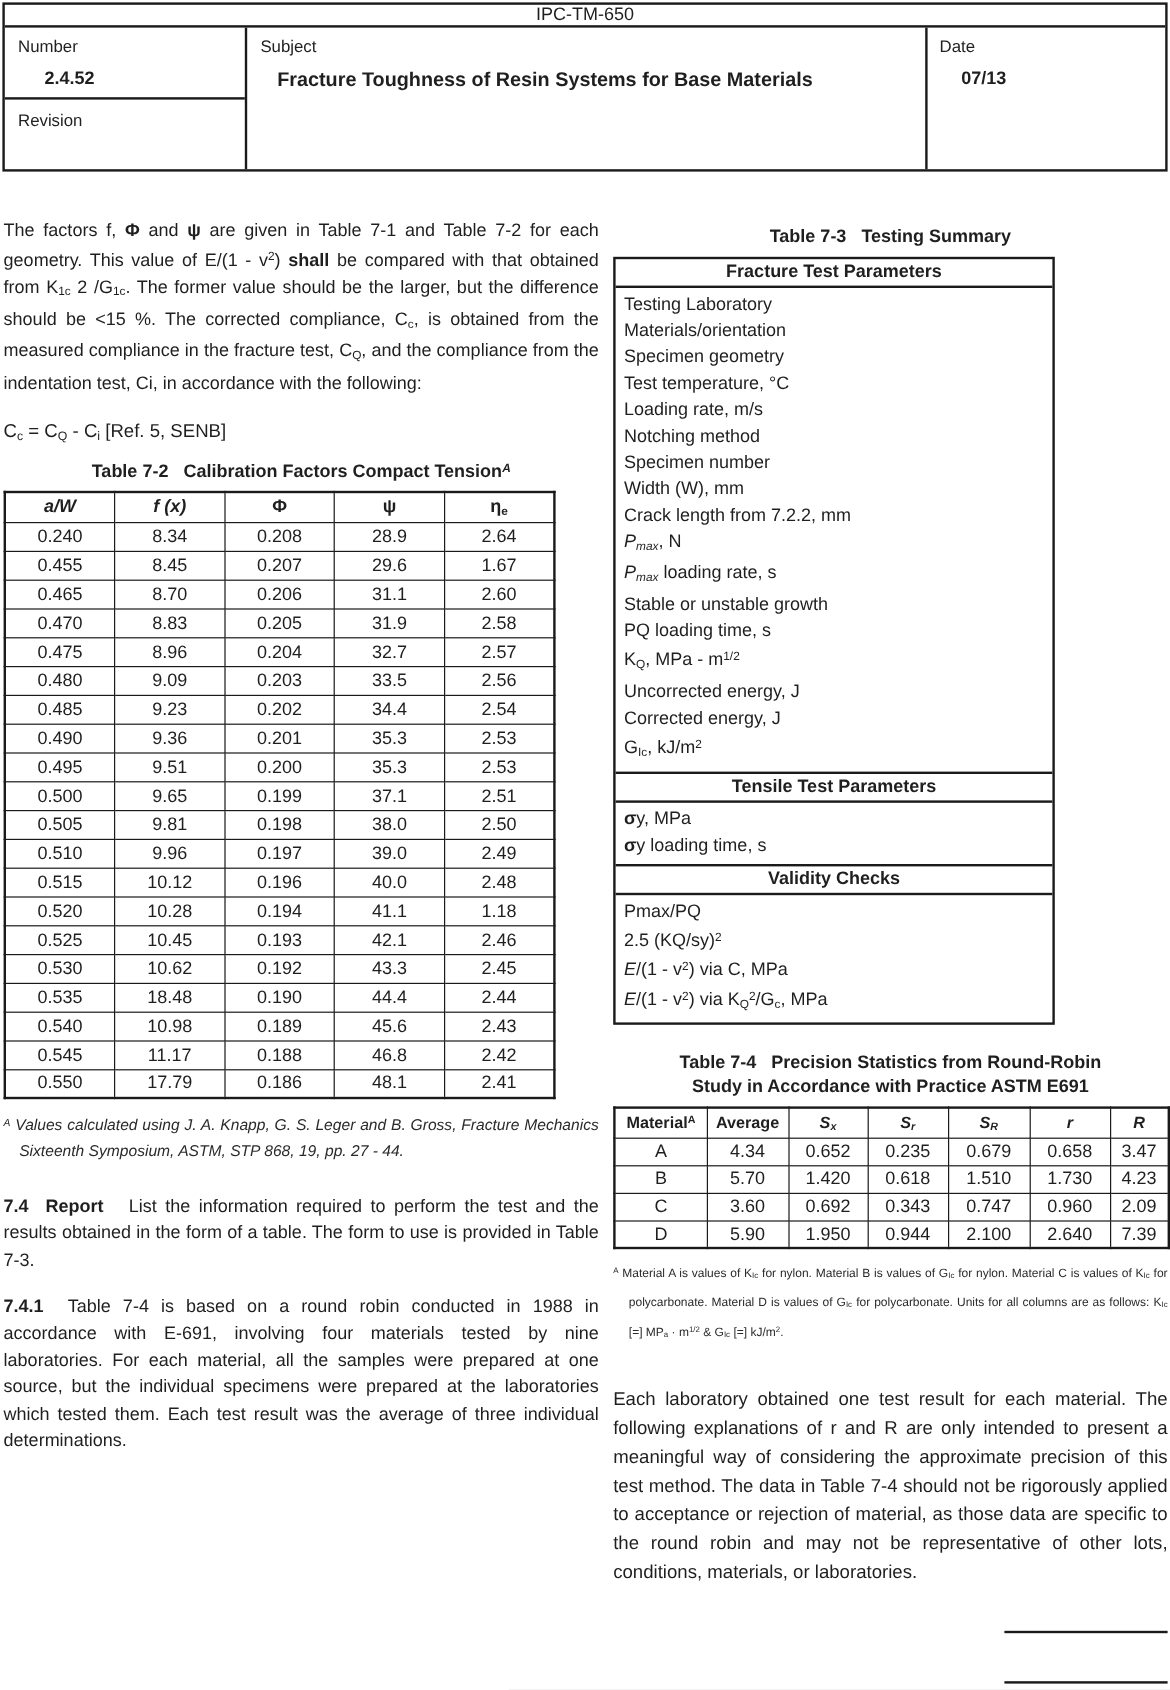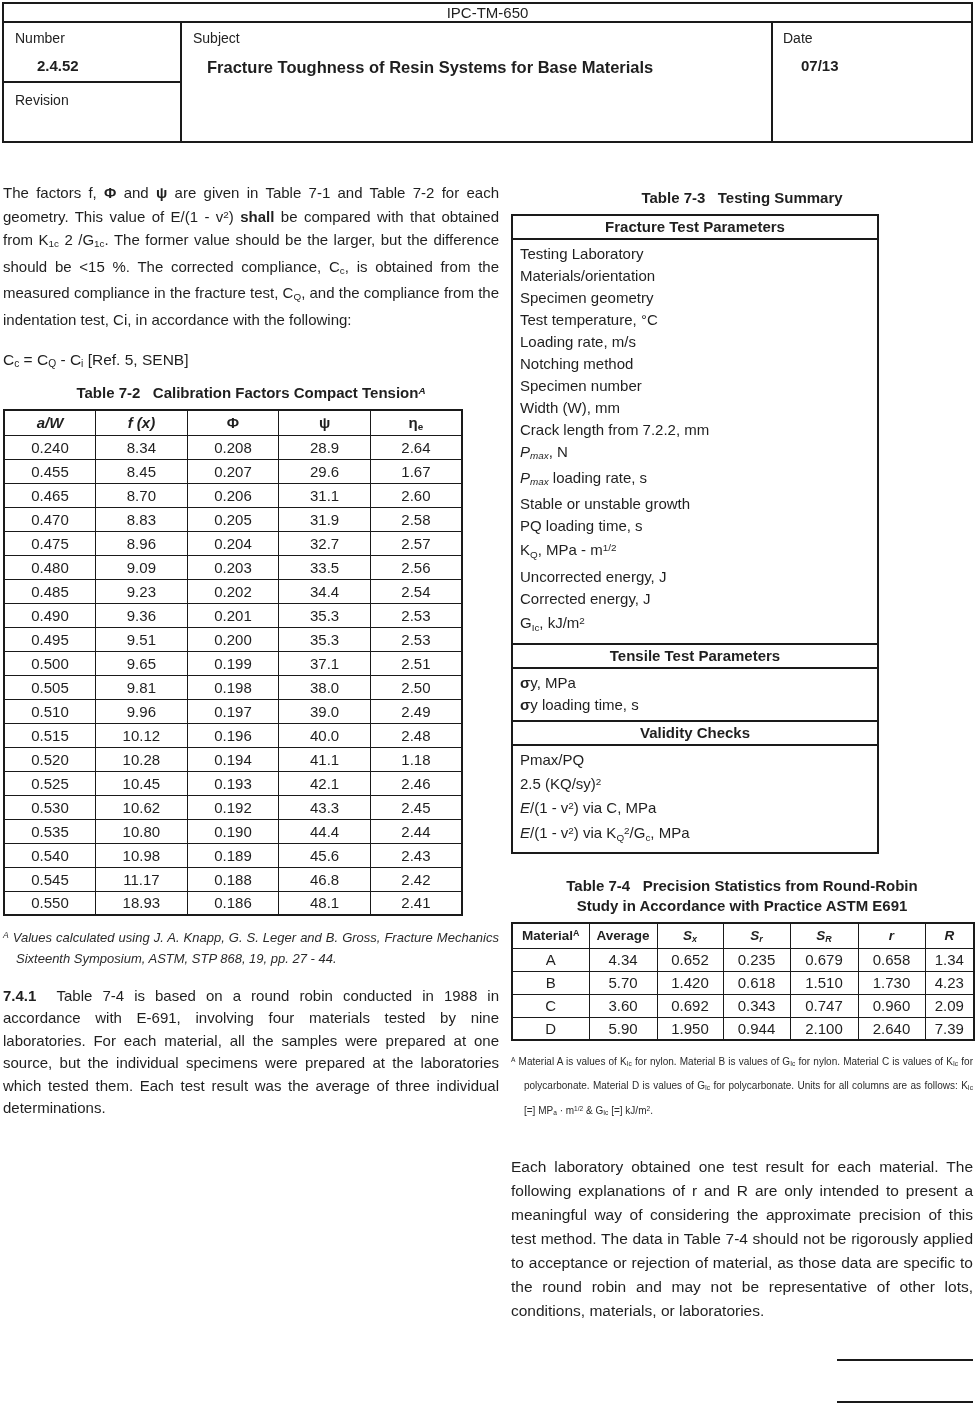--- a/index.html
+++ b/index.html
@@ -13,21 +13,21 @@
   .sub { vertical-align: -0.22em; font-size: 0.66em; }
   .sup { vertical-align: 0.45em; font-size: 0.66em; }
   .b   { font-weight: bold; }
   .i   { font-style: italic; }
 
   
   .hdr { position:absolute; left:2px; top:2px; width:971px; height:141px; border:2px solid #1a1a1a; }
   .hdr-title { height:19px; line-height:18px; border-bottom:2px solid #1a1a1a; text-align:center; font-size:15px; }
   .hdr-grid { display:flex; height:118px; }
   .hdr-label { font-size:14px; color:#222; }
-  .col-number { width:178px; border-right:2px solid #1a1a1a; display:flex; flex-direction:column; }
+  .col-number { width:202px; border-right:2px solid #1a1a1a; display:flex; flex-direction:column; }
   .num-top { height:60px; border-bottom:2px solid #1a1a1a; padding:7px 0 0 11px; }
   .hdr-number { font-size:15px; font-weight:bold; padding:11px 0 0 22px; }
   .num-bottom { padding:9px 0 0 11px; }
   .col-subject { flex:1; padding:7px 0 0 11px; }
   .hdr-subject { font-size:16.5px; font-weight:bold; padding:12px 0 0 14px; }
   .col-date { width:200px; border-left:2px solid #1a1a1a; padding:7px 0 0 10px; }
   .hdr-date { font-size:15px; font-weight:bold; padding:11px 0 0 18px; }
 
   
   .col-left  { position:absolute; left:3px;  top:182px; width:496px; }
@@ -248,21 +248,21 @@
           <tr>
             <td>0.530</td>
             <td>10.62</td>
             <td>0.192</td>
             <td>43.3</td>
             <td>2.45</td>
           </tr>
 
           <tr>
             <td>0.535</td>
-            <td>10.80</td>
+            <td>18.48</td>
             <td>0.190</td>
             <td>44.4</td>
             <td>2.44</td>
           </tr>
 
           <tr>
             <td>0.540</td>
             <td>10.98</td>
             <td>0.189</td>
             <td>45.6</td>
@@ -272,29 +272,30 @@
           <tr>
             <td>0.545</td>
             <td>11.17</td>
             <td>0.188</td>
             <td>46.8</td>
             <td>2.42</td>
           </tr>
 
           <tr>
             <td>0.550</td>
-            <td>18.93</td>
+            <td>17.79</td>
             <td>0.186</td>
             <td>48.1</td>
             <td>2.41</td>
           </tr>
         </tbody>
     </table>
     <p class="fn2"><span class="sup">A</span> Values calculated using J. A. Knapp, G. S. Leger and B. Gross, Fracture Mechanics Sixteenth Symposium, ASTM, STP 868, 19, pp. 27 - 44.</p>
 
+    <p class="body-text s74"><span class="b">7.4&nbsp; Report</span>&nbsp;&nbsp; List the information required to perform the test and the results obtained in the form of a table. The form to use is provided in Table 7-3.</p>
     <p class="body-text s741"><span class="b">7.4.1</span>&nbsp;&nbsp;Table 7-4 is based on a round robin conducted in 1988 in accordance with E-691, involving four materials tested by nine laboratories. For each material, all the samples were prepared at one source, but the individual specimens were prepared at the laboratories which tested them. Each test result was the average of three individual determinations.</p>
   </div>
 
   <div class="col-right">
     <div class="tbl-title">Table 7-3&nbsp;&nbsp; Testing Summary</div>
 
     <div class="t3">
       <div class="t3-sec">
         <div class="t3-sec-hdr">Fracture Test Parameters</div>
         <div class="t3-rows">
@@ -366,21 +367,21 @@
       </thead>
       <tbody>
 
           <tr>
             <td>A</td>
             <td>4.34</td>
             <td>0.652</td>
             <td>0.235</td>
             <td>0.679</td>
             <td>0.658</td>
-            <td>1.34</td>
+            <td>3.47</td>
           </tr>
 
           <tr>
             <td>B</td>
             <td>5.70</td>
             <td>1.420</td>
             <td>0.618</td>
             <td>1.510</td>
             <td>1.730</td>
             <td>4.23</td>

